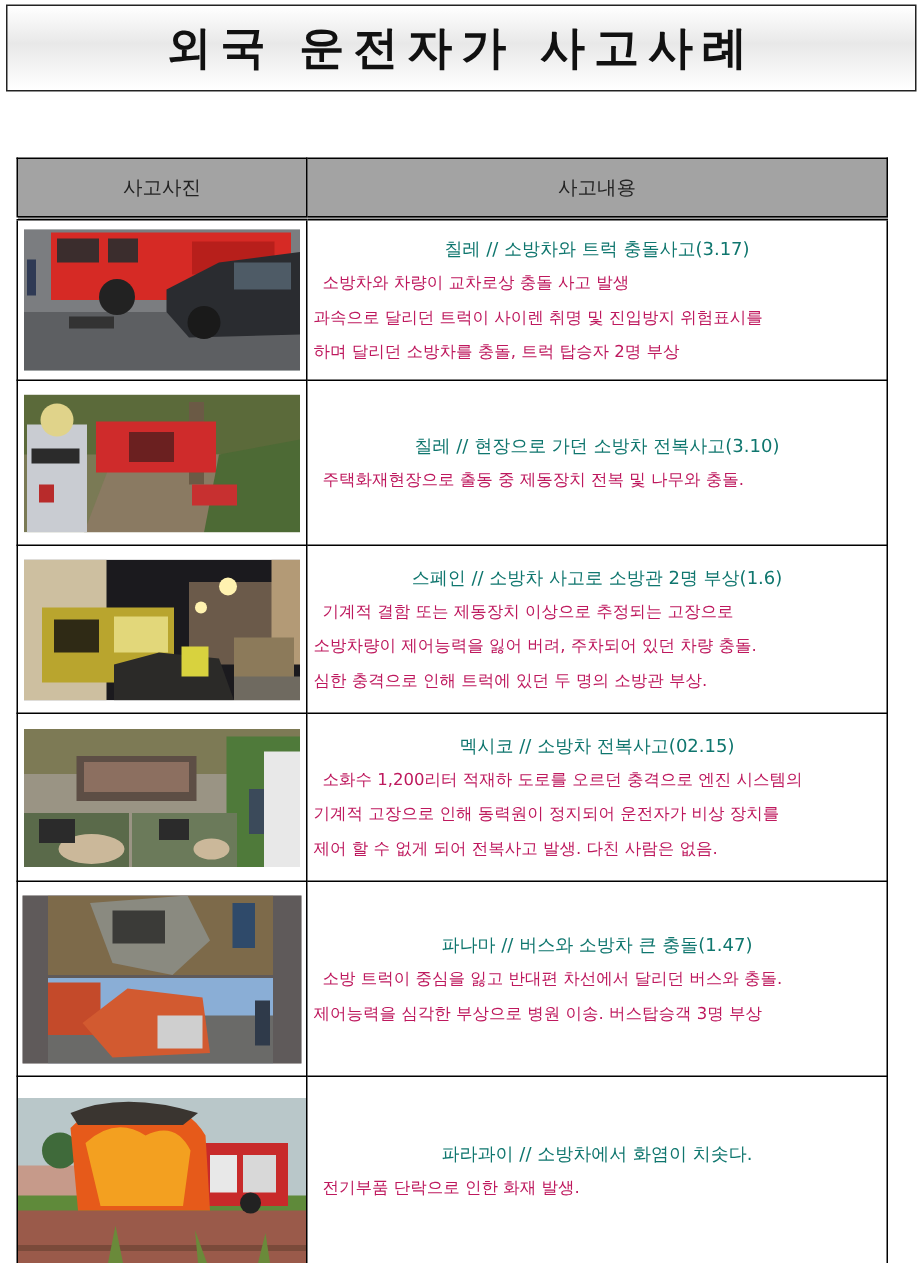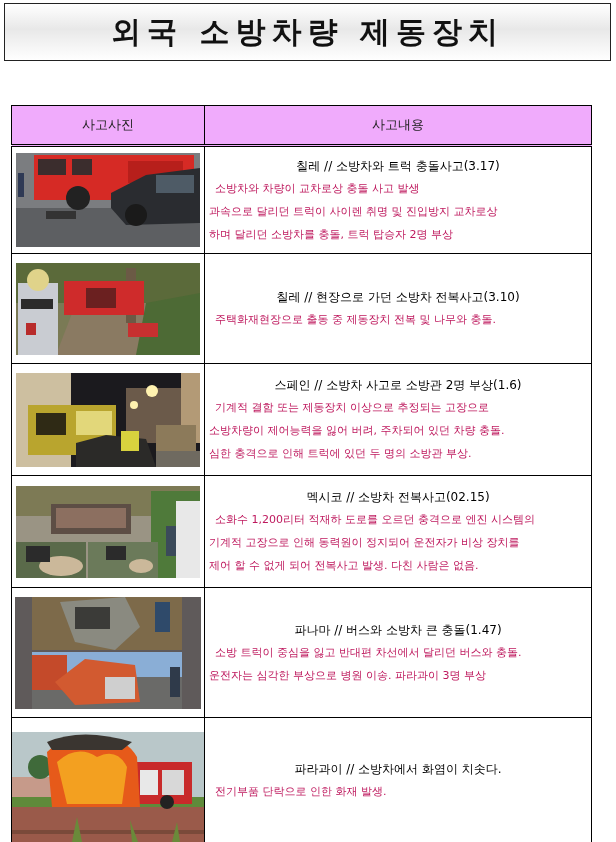--- a/index.html
+++ b/index.html
@@ -6,35 +6,35 @@
   body { width: 616px; height: 842px; position: relative; overflow: hidden; font-family: "DejaVu Sans", sans-serif; color: #111; }
   .title-box {
     position: absolute; left: 4px; top: 3px; width: 605px; height: 56px;
     border: 1px solid #222;
     background: linear-gradient(#ffffff 0%, #e8e8e8 45%, #ffffff 100%);
     display: flex; align-items: center; justify-content: center;
   }
   .title-box span { font-size: 30px; font-weight: bold; letter-spacing: 6px; color: #111; font-family: "DejaVu Sans", sans-serif; }
   .tbl { position: absolute; left: 11px; top: 105px; width: 581px; border-collapse: collapse; table-layout: fixed; }
   .tbl td, .tbl th { border: 1px solid #000; padding: 0; }
-  .tbl th { background: #f0abfc; height: 38px; font-weight: normal; font-size: 13px; color: #222; margin-top: 12px; }
+  .tbl th { background: #a3a3a3; height: 38px; font-weight: normal; font-size: 13px; color: #222; margin-top: 12px; }
   .tbl tr.hdr th { border-bottom: 3px double #000; }
   .col-photo { width: 193px; }
   .photo-cell { vertical-align: middle; text-align: center; }
   .photo { margin: 0 auto; width: 184px; position: relative; overflow: hidden; }
   .desc-cell { vertical-align: middle; padding: 0 4px !important; }
-  .desc-title { text-align: center; font-size: 12px; line-height: 22px; color: #000000; }
+  .desc-title { text-align: center; font-size: 12px; line-height: 22px; color: #0f766e; }
   .desc-line { font-size: 11px; line-height: 23px; color: #be185d; white-space: nowrap; }
   .ind { padding-left: 6px; }
 </style>
 </head>
 <body>
 
 <div class="title-box">
-  <span>외국 소방차량 제동장치</span>
+  <span>외국 운전자가 사고사례</span>
 </div>
 
 <table class="tbl">
   <colgroup>
       <col class="col-photo">
       <col>
     </colgroup>
   <tbody>
       <tr class="hdr">
     <th>사고사진</th>
@@ -56,21 +56,21 @@
           <rect x="140" y="22" width="38" height="18" fill="#4e5b66"></rect>
           <circle cx="120" cy="62" r="11" fill="#1a1a1a"></circle>
           <rect x="30" y="58" width="30" height="8" fill="#333"></rect>
           <rect x="2" y="20" width="6" height="24" fill="#2f3a55"></rect>
         </svg>
       </div>
     </td>
     <td class="desc-cell">
       <div class="desc-title">칠레 // 소방차와 트럭 충돌사고(3.17)</div>
       <div class="desc-line ind">소방차와 차량이 교차로상 충돌 사고 발생</div>
-      <div class="desc-line">과속으로 달리던 트럭이 사이렌 취명 및 진입방지 교차로상</div>
+      <div class="desc-line">과속으로 달리던 트럭이 사이렌 취명 및 진입방지 위험표시를</div>
       <div class="desc-line">하며 달리던 소방차를 충돌, 트럭 탑승자 2명 부상</div>
     </td>
   </tr>
 
   <tr style="height:110px">
     <td class="photo-cell">
       <div class="photo" style="height:92px;">
         <svg width="184" height="92" viewBox="0 0 184 92">
           <rect width="184" height="92" fill="#7a7a55"></rect>
           <rect width="184" height="40" fill="#5b6a3a"></rect>
@@ -163,21 +163,21 @@
           <rect x="17" y="58" width="35" height="35" fill="#c44a2a"></rect>
           <path d="M40 85 L70 62 L120 68 L125 105 L60 108 Z" fill="#d25a30"></path>
           <rect x="90" y="80" width="30" height="22" fill="#cfcfcf"></rect>
           <rect x="155" y="70" width="10" height="30" fill="#2f3a4a"></rect>
         </svg>
       </div>
     </td>
     <td class="desc-cell">
       <div class="desc-title">파나마 // 버스와 소방차 큰 충돌(1.47)</div>
       <div class="desc-line ind">소방 트럭이 중심을 잃고 반대편 차선에서 달리던 버스와 충돌.</div>
-      <div class="desc-line">운전자는 심각한 부상으로 병원 이송. 파라과이 3명 부상</div>
+      <div class="desc-line">제어능력을 심각한 부상으로 병원 이송. 버스탑승객 3명 부상</div>
     </td>
   </tr>
 
   <tr style="height:125px">
     <td class="photo-cell" style="vertical-align:bottom;">
       <div class="photo" style="height:110px;width:192px;">
         <svg width="192" height="110" viewBox="0 0 192 110">
           <rect width="192" height="110" fill="#b9c7c9"></rect>
           <rect x="0" y="45" width="45" height="35" fill="#c69a8a"></rect>
           <circle cx="28" cy="35" r="12" fill="#3f6a3a"></circle>

